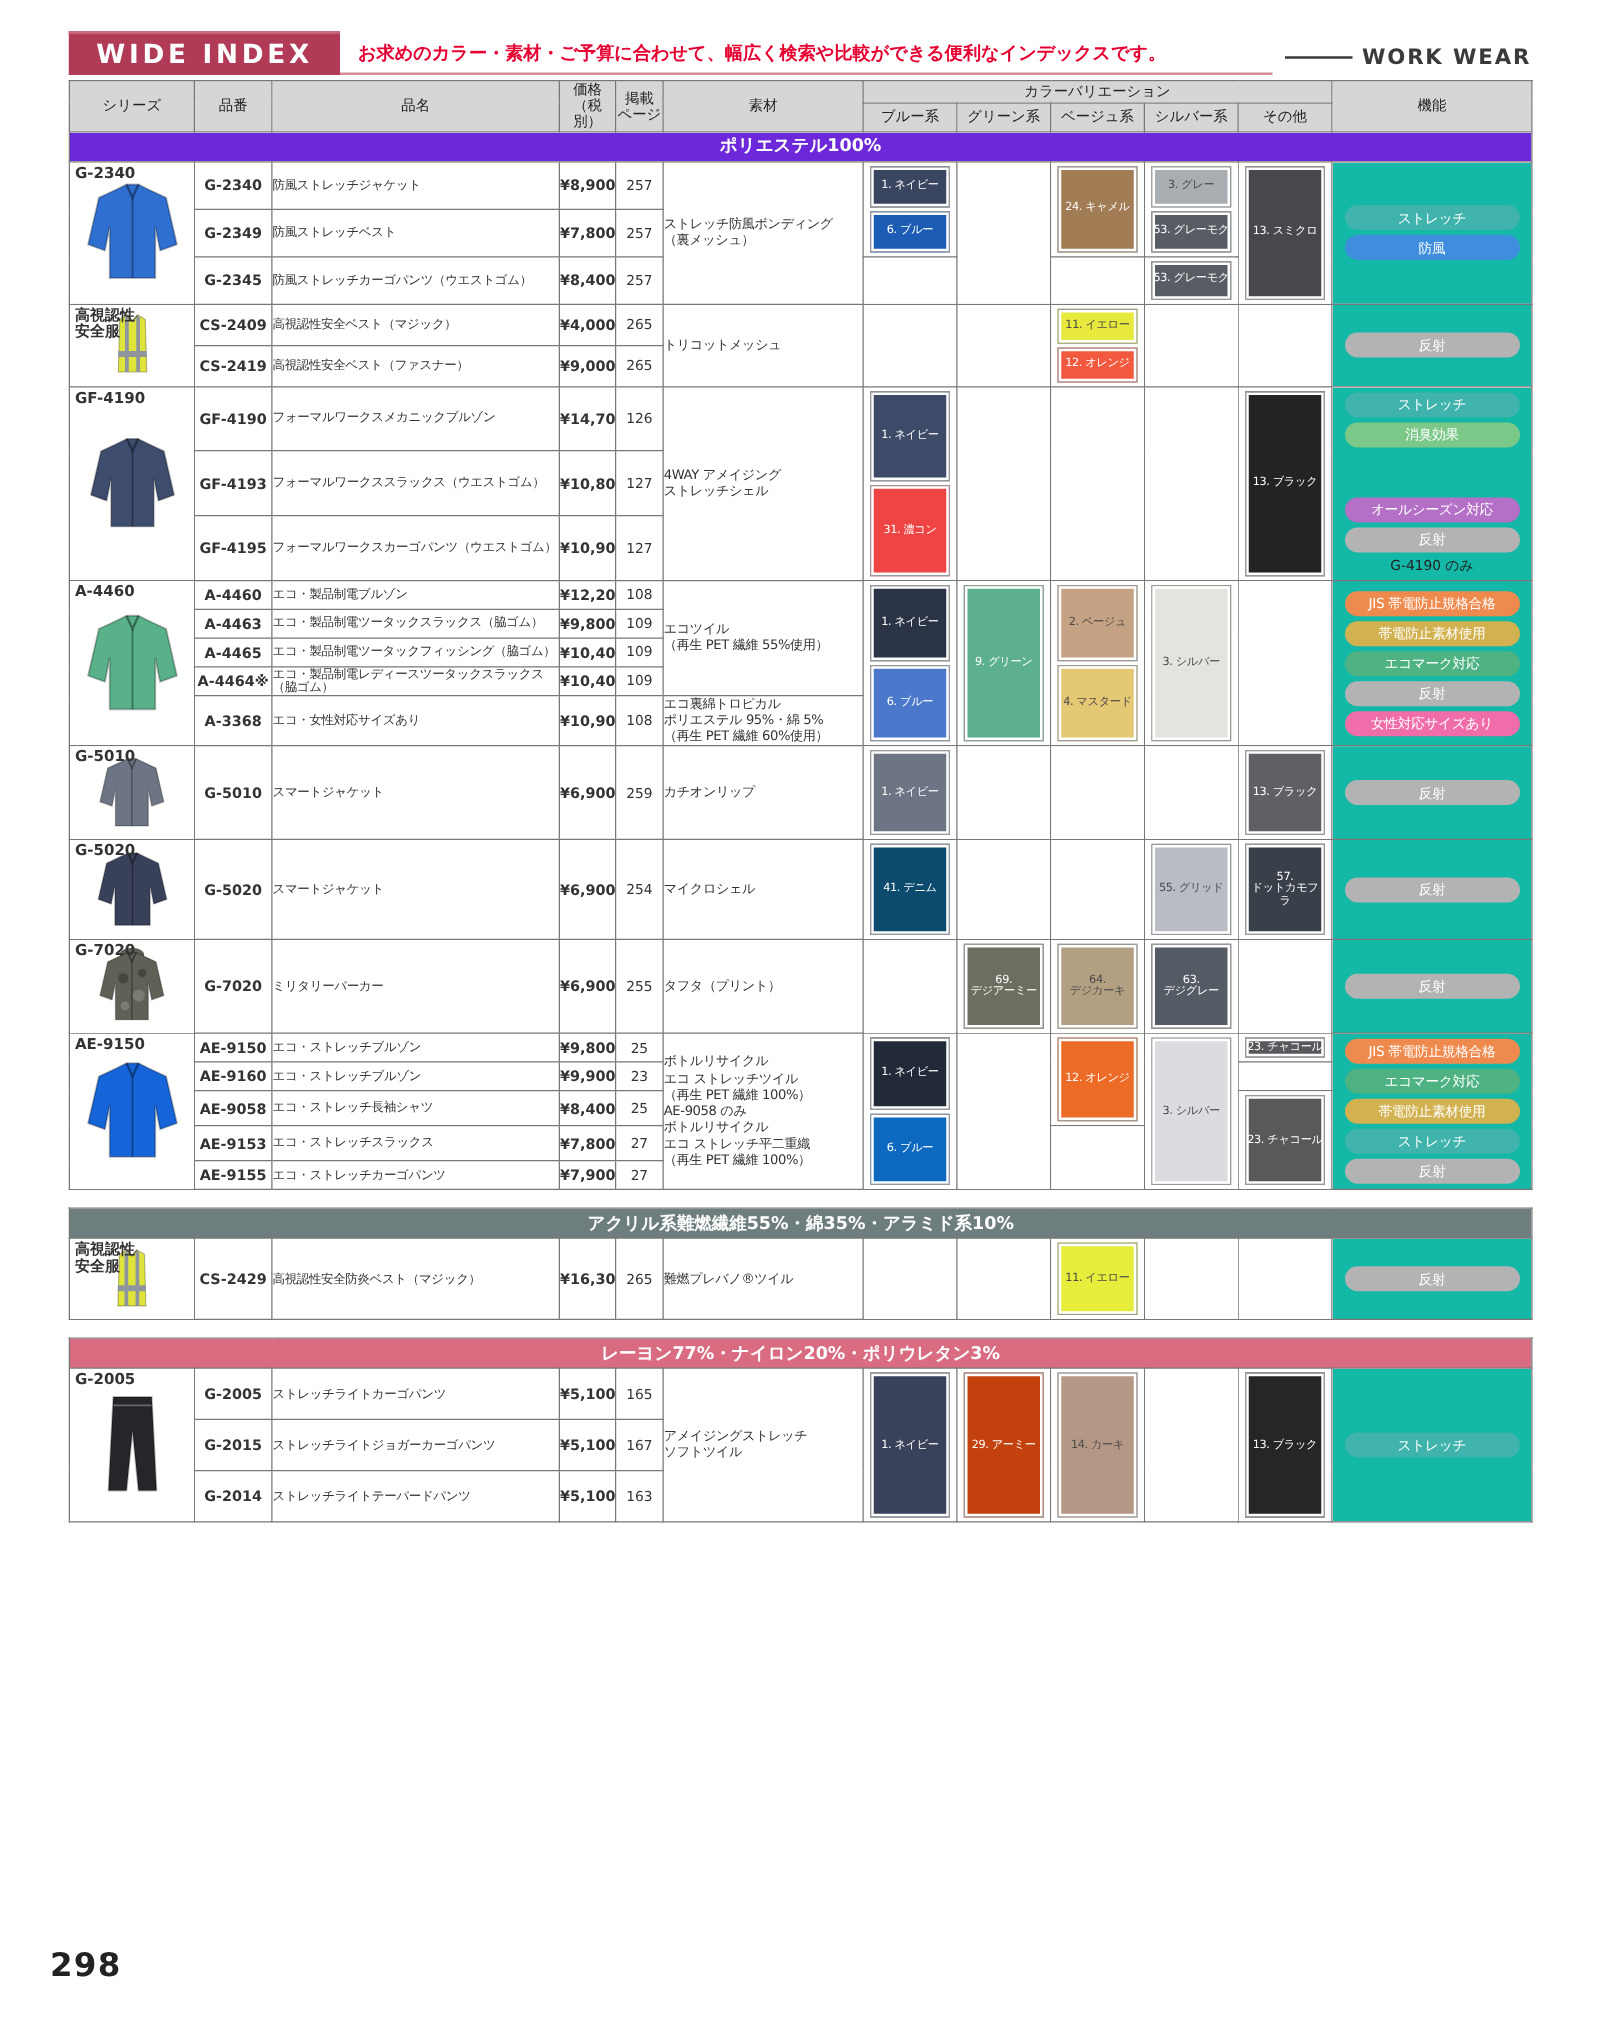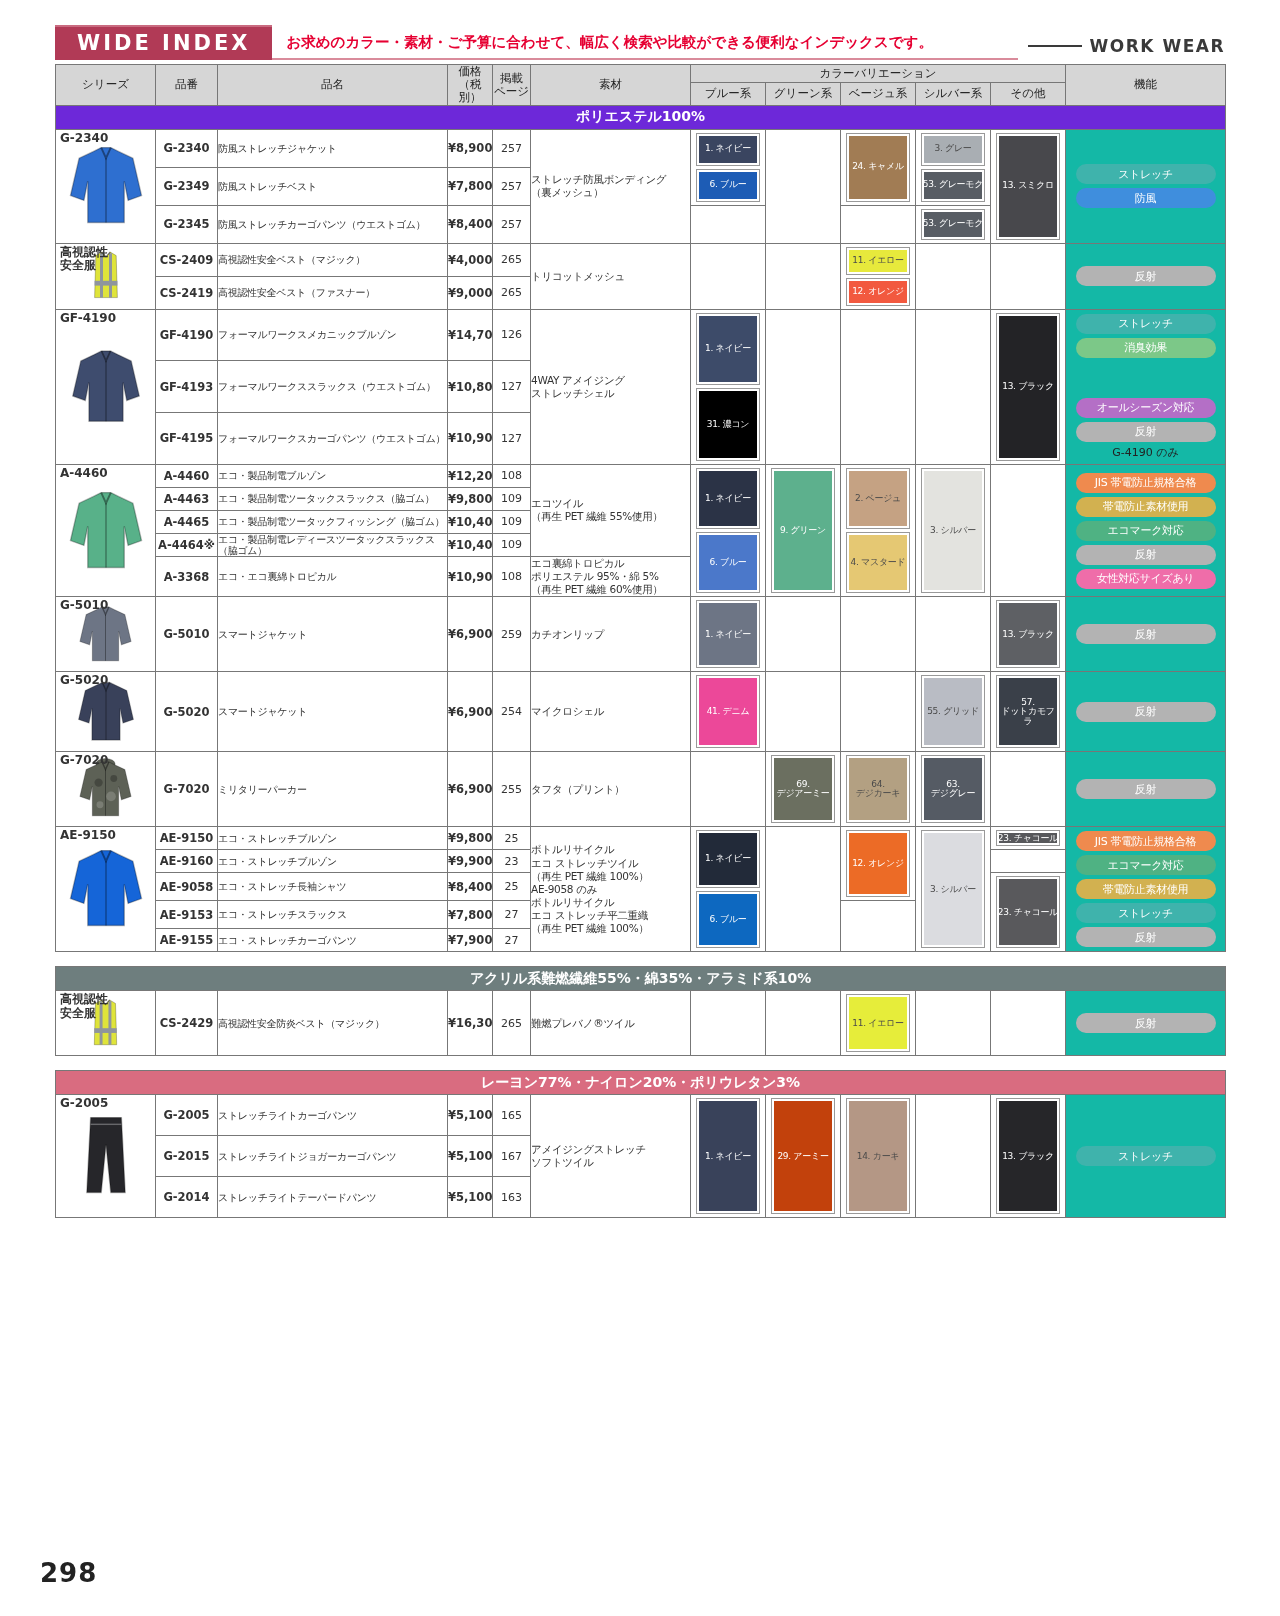--- a/index.html
+++ b/index.html
@@ -233,21 +233,21 @@
             </td>
             <td class="code-cell">GF-4190</td>
             <td class="name-cell">フォーマルワークスメカニックブルゾン</td>
             <td class="price-cell">¥14,700</td>
             <td class="page-cell">126</td>
             <td class="mat-cell" rowspan="3">4WAY アメイジング
 ストレッチシェル</td>
             <td class="sw-cell" rowspan="3">
               <div class="sw-frame">
                 <div class="sw" style="background: rgb(61, 75, 105); color: rgb(255, 255, 255);">1. ネイビー</div>
-                <div class="sw" style="background: #000000; color: rgb(255, 255, 255);">31. 濃コン</div>
+                <div class="sw" style="background: #ef4444; color: rgb(255, 255, 255);">31. 濃コン</div>
               </div>
             </td>
             <td class="sw-cell" rowspan="3"></td>
             <td class="sw-cell" rowspan="3"></td>
             <td class="sw-cell" rowspan="3"></td>
             <td class="sw-cell" rowspan="3">
               <div class="sw-frame">
                 <div class="sw" style="background: rgb(35, 35, 38); color: rgb(255, 255, 255);">13. ブラック</div>
               </div>
             </td>
@@ -336,21 +336,21 @@
             <td class="page-cell">109</td>
           </tr>
           <tr style="height: 23px;">
             <td class="code-cell">A-4464※</td>
             <td class="name-cell">エコ・製品制電レディースツータックスラックス（脇ゴム）</td>
             <td class="price-cell">¥10,400</td>
             <td class="page-cell">109</td>
           </tr>
           <tr style="height: 35px;">
             <td class="code-cell">A-3368</td>
-            <td class="name-cell">エコ・エコ裏綿トロピカル</td>
+            <td class="name-cell">エコ・女性対応サイズあり</td>
             <td class="price-cell">¥10,900</td>
             <td class="page-cell">108</td>
             <td class="mat-cell" rowspan="1">エコ裏綿トロピカル
 ポリエステル 95%・綿 5%
 （再生 PET 繊維 60%使用）</td>
           </tr>
           <tr style="height: 75px;">
             <td class="series-cell" rowspan="1">
               <div class="series-label">G-5010</div>
               <div class="photo-wrap">
@@ -396,21 +396,21 @@
                 </svg>
               </div>
             </td>
             <td class="code-cell">G-5020</td>
             <td class="name-cell">スマートジャケット</td>
             <td class="price-cell">¥6,900</td>
             <td class="page-cell">254</td>
             <td class="mat-cell" rowspan="1">マイクロシェル</td>
             <td class="sw-cell" rowspan="1">
               <div class="sw-frame">
-                <div class="sw tex-stripe" style="background: #ec4899; color: rgb(255, 255, 255); --lineclr: rgba(255,255,255,.16);">41. デニム</div>
+                <div class="sw tex-stripe" style="background: #0c4a6e; color: rgb(255, 255, 255); --lineclr: rgba(255,255,255,.16);">41. デニム</div>
               </div>
             </td>
             <td class="sw-cell" rowspan="1"></td>
             <td class="sw-cell" rowspan="1"></td>
             <td class="sw-cell" rowspan="1">
               <div class="sw-frame">
                 <div class="sw tex-stripe" style="background: rgb(185, 188, 196); color: rgb(74, 74, 74); --lineclr: rgba(0,0,0,.13);">55. グリッド</div>
               </div>
             </td>
             <td class="sw-cell" rowspan="1">

